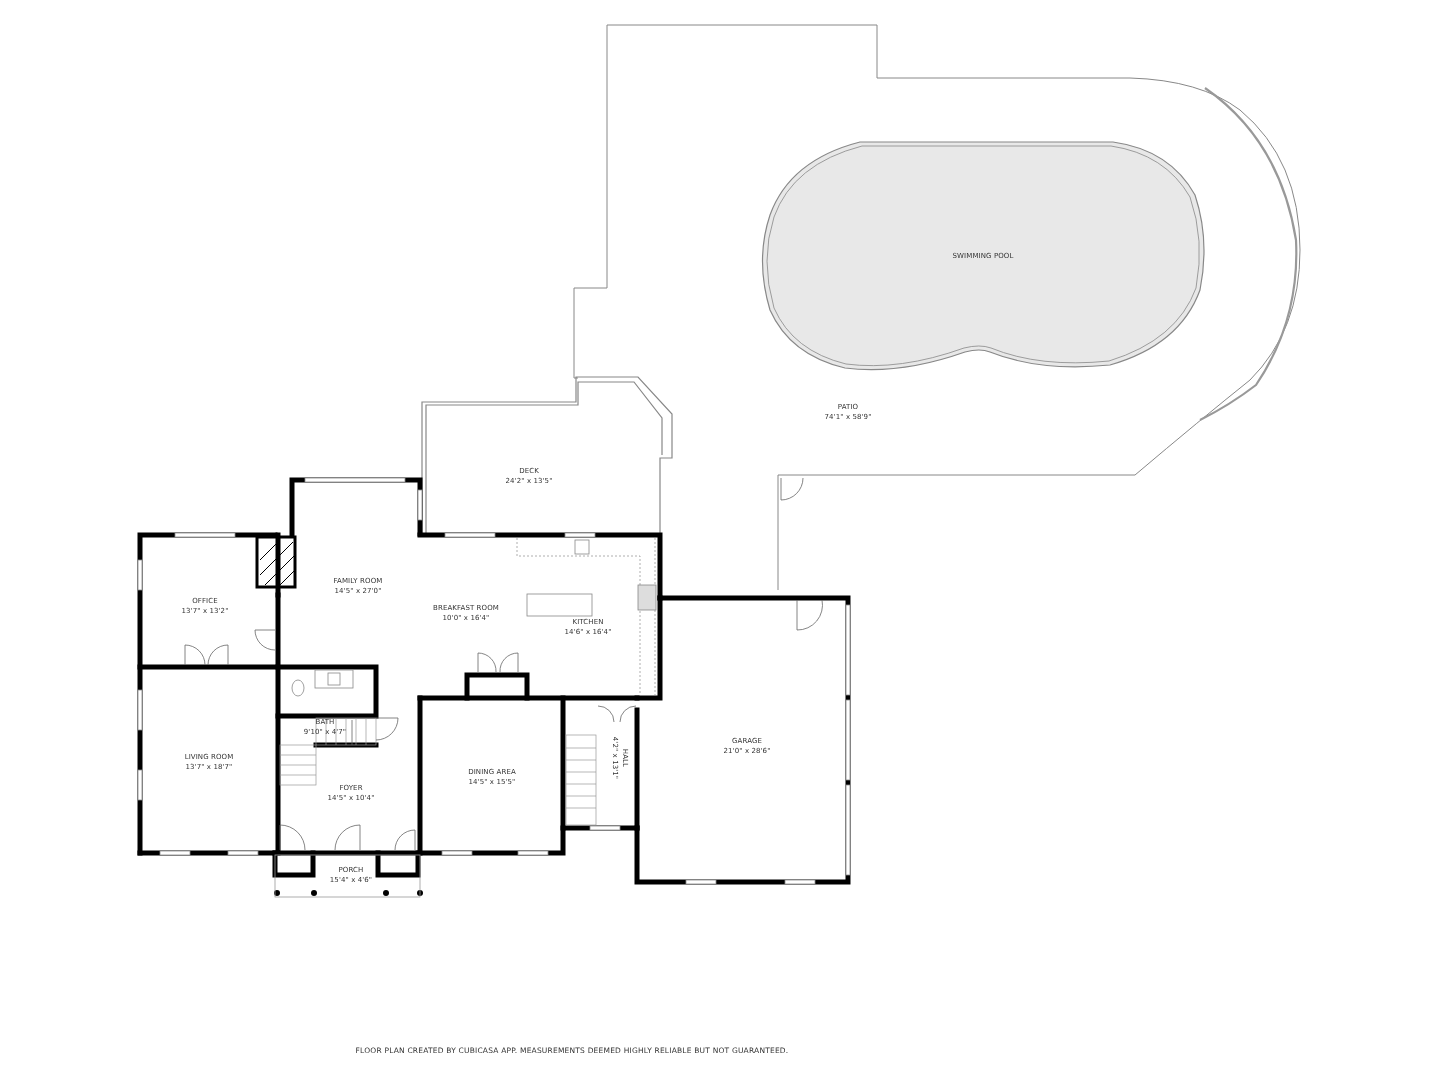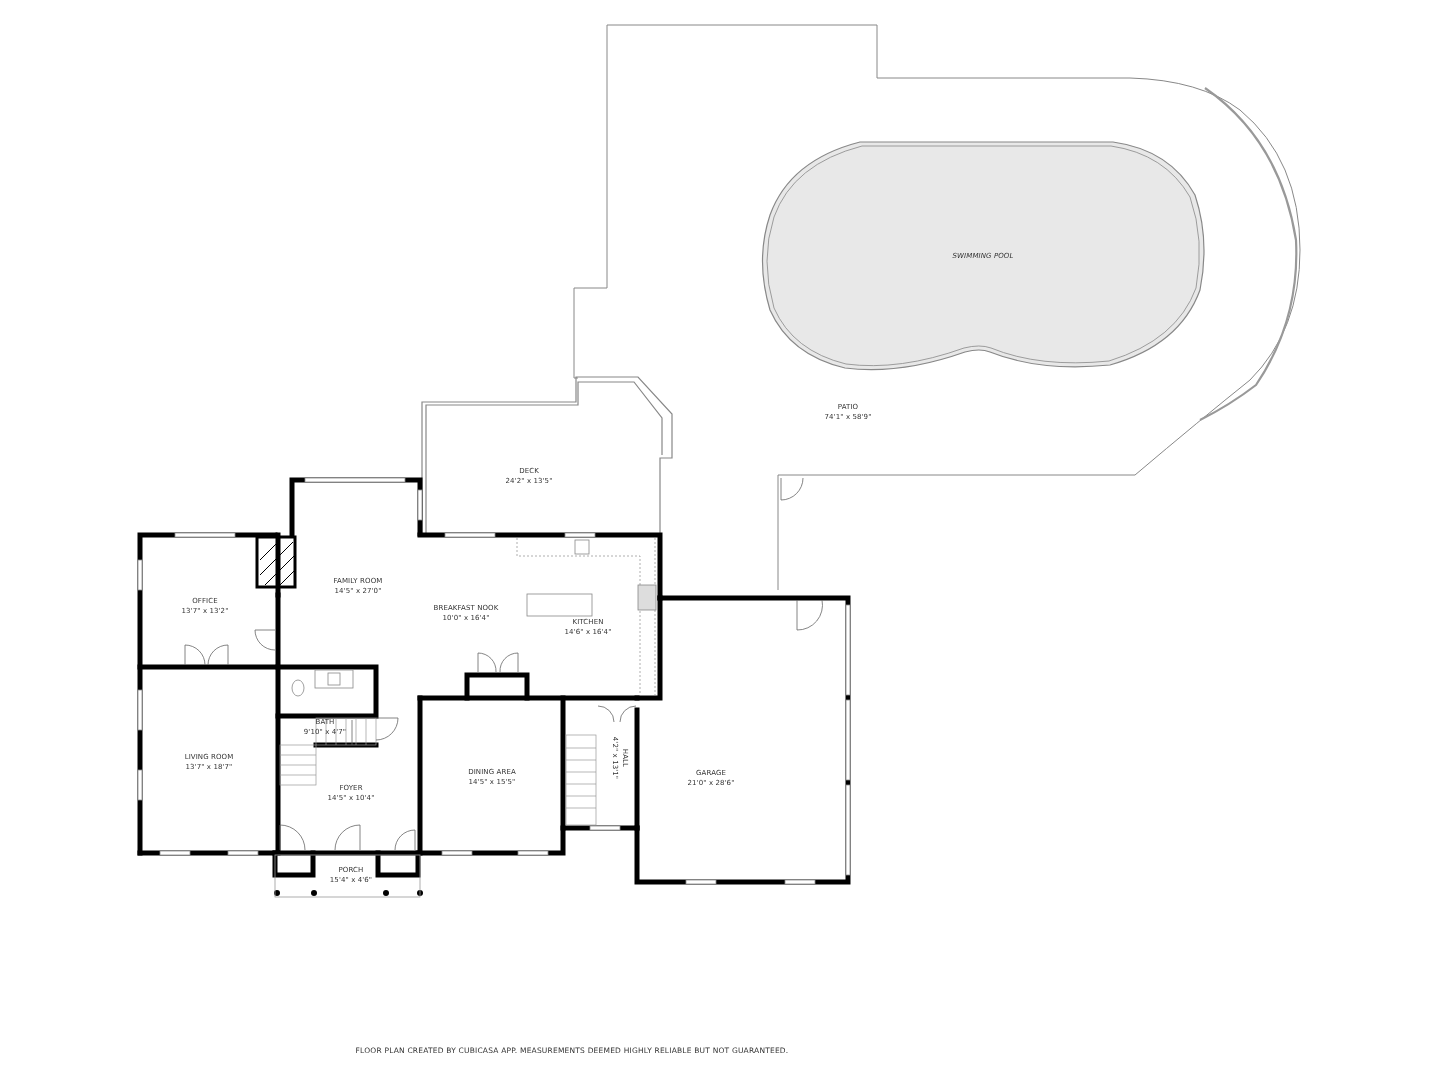--- a/index.html
+++ b/index.html
@@ -126,41 +126,41 @@
   </g>
   <rect x="275" y="855" width="145" height="42" fill="none" stroke="#999" stroke-width="0.8"></rect>
 
   <g fill="none" stroke="#888" stroke-width="0.8">
     <ellipse cx="298" cy="688" rx="6" ry="8"></ellipse>
     <rect x="315" y="670" width="38" height="18"></rect>
     <rect x="328" y="673" width="12" height="12"></rect>
   </g>
 </svg>
 
-<div class="room-label" style="left:983px;top:256px;font-style:italic;">
+<div class="room-label" style="left:983px;top:256px;">
   <span class="name">SWIMMING POOL</span>
 </div>
 <div class="room-label" style="left:848px;top:412px;">
   <span class="name">PATIO</span>
   <span class="dim">74'1" x 58'9"</span>
 </div>
 <div class="room-label" style="left:529px;top:476px;">
   <span class="name">DECK</span>
   <span class="dim">24'2" x 13'5"</span>
 </div>
 <div class="room-label" style="left:358px;top:586px;text-align:center;">
   <span class="name">FAMILY ROOM</span>
   <span class="dim">14'5" x 27'0"</span>
 </div>
 <div class="room-label" style="left:205px;top:606px;">
   <span class="name">OFFICE</span>
   <span class="dim">13'7" x 13'2"</span>
 </div>
 <div class="room-label" style="left:466px;top:613px;">
-  <span class="name">BREAKFAST NOOK</span>
+  <span class="name">BREAKFAST ROOM</span>
   <span class="dim">10'0" x 16'4"</span>
 </div>
 <div class="room-label" style="left:588px;top:627px;text-align:center;">
   <span class="name">KITCHEN</span>
   <span class="dim">14'6" x 16'4"</span>
 </div>
 <div class="room-label" style="left:325px;top:700px;margin-top:27px;">
   <span class="name">BATH</span>
   <span class="dim">9'10" x 4'7"</span>
 </div>
@@ -173,21 +173,21 @@
   <span class="dim">14'5" x 10'4"</span>
 </div>
 <div class="room-label" style="left:492px;top:777px;">
   <span class="name">DINING AREA</span>
   <span class="dim">14'5" x 15'5"</span>
 </div>
 <div class="room-label vertical" style="left:620px;top:758px;">
   <span class="name">HALL</span>
   <span class="dim">4'2" x 13'1"</span>
 </div>
-<div class="room-label" style="left:711px;top:746px;margin-top:32px;">
+<div class="room-label" style="left:747px;top:746px;">
   <span class="name">GARAGE</span>
   <span class="dim">21'0" x 28'6"</span>
 </div>
 <div class="room-label" style="left:351px;top:875px;">
   <span class="name">PORCH</span>
   <span class="dim">15'4" x 4'6"</span>
 </div>
 
 <div class="footer">FLOOR PLAN CREATED BY CUBICASA APP. MEASUREMENTS DEEMED HIGHLY RELIABLE BUT NOT GUARANTEED.</div>
 

